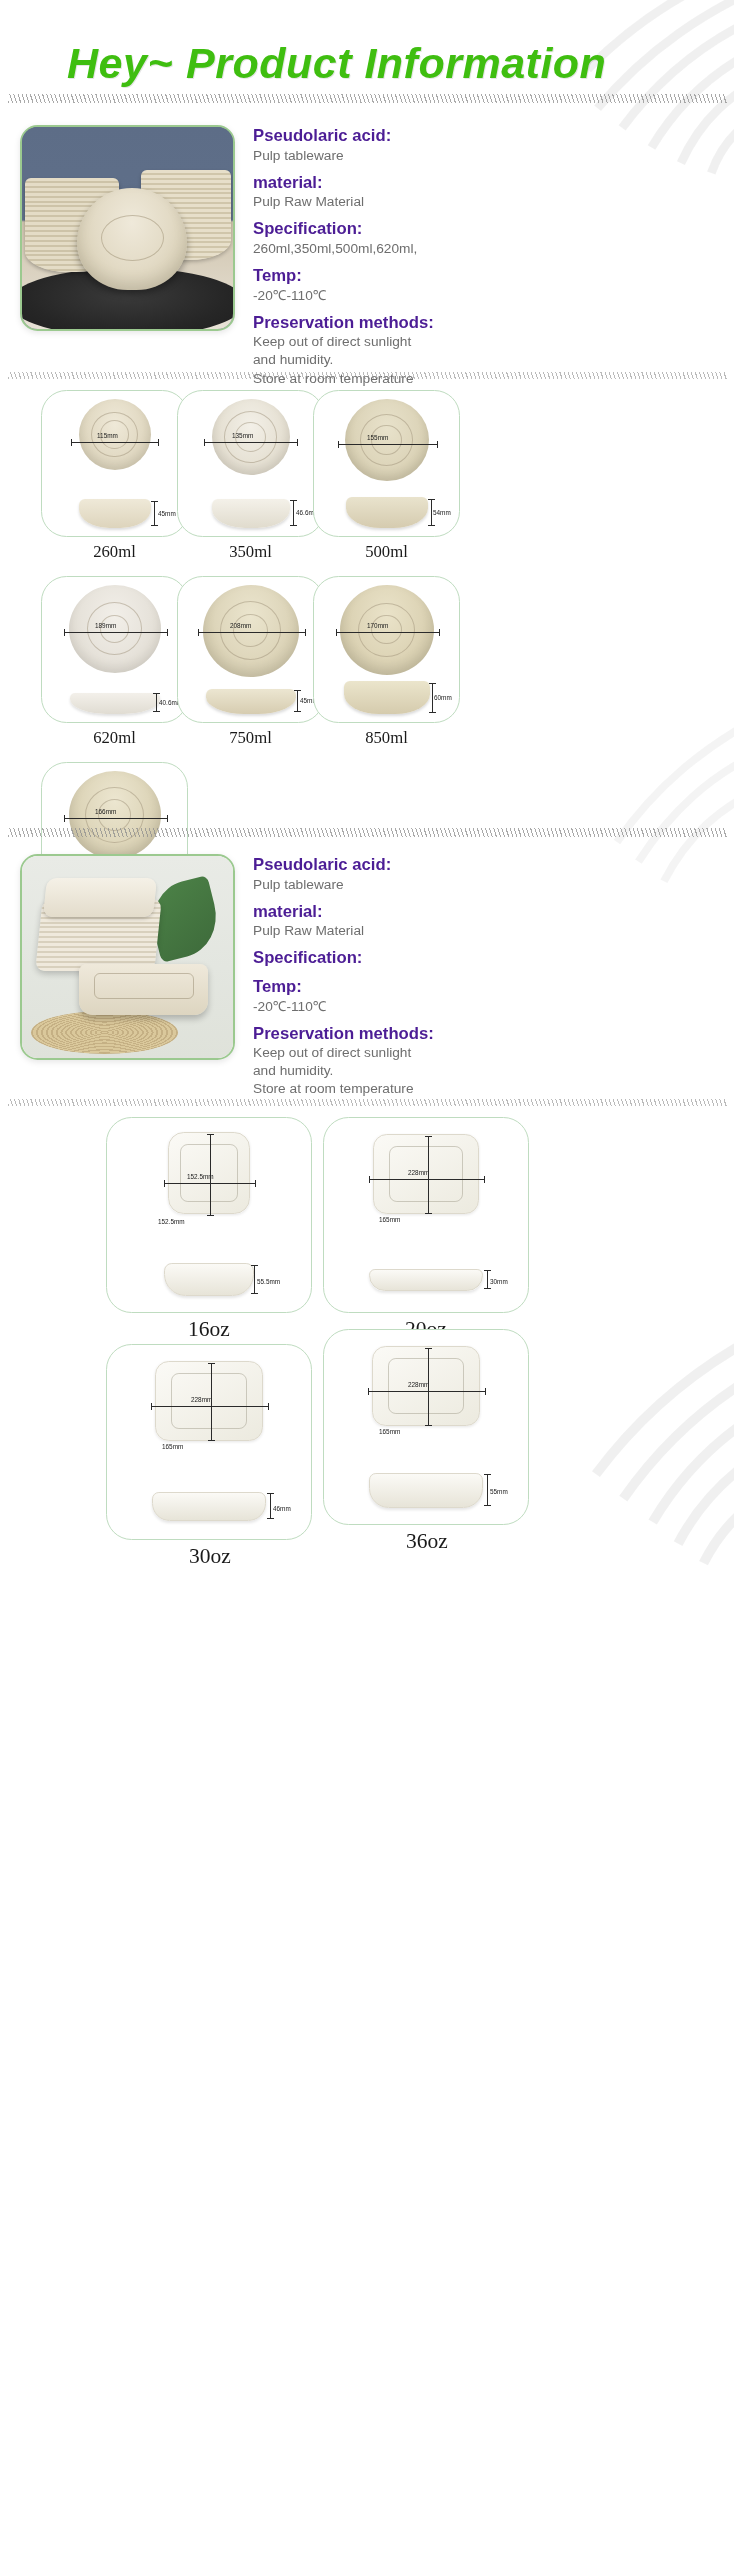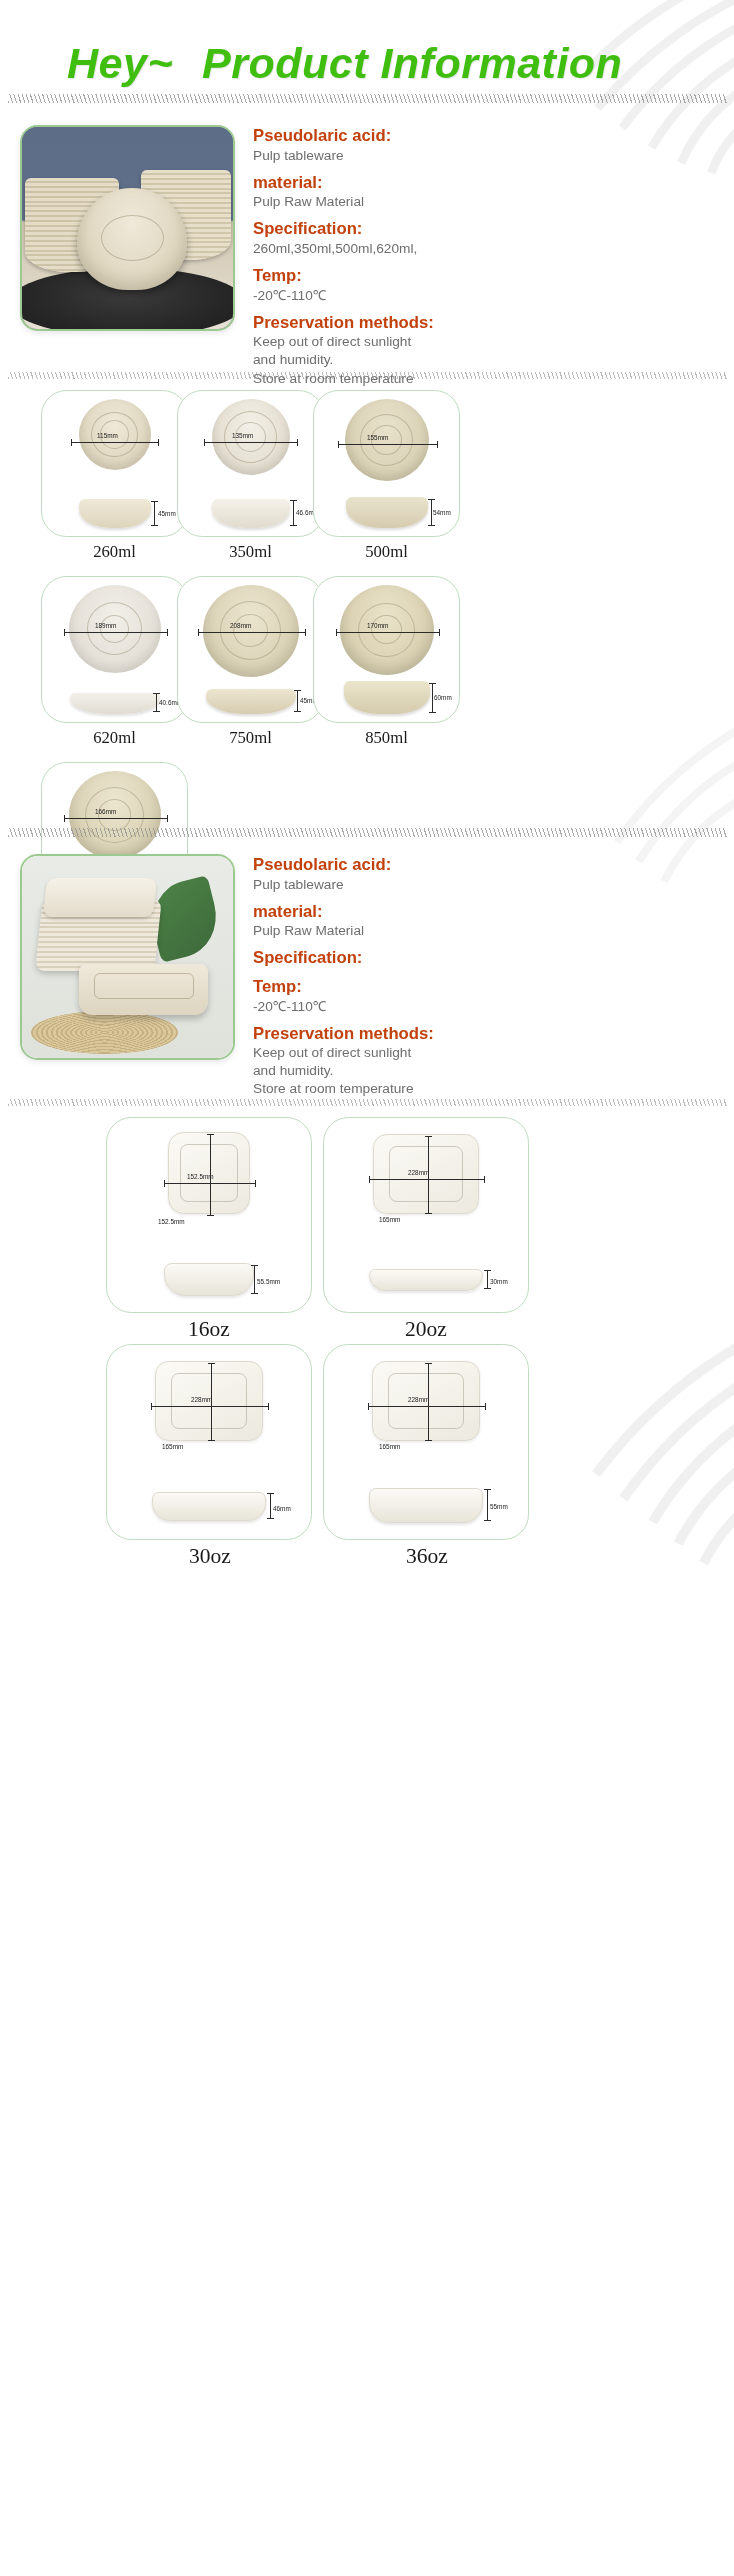--- a/index.html
+++ b/index.html
@@ -14,21 +14,21 @@
   .palm svg { display:block; }
 
   
   .header { position:absolute; left:0; top:39px; width:735px; height:73px; }
   .header-title {
     position:absolute; left:67px; top:0; white-space:pre;
     font-size:43px; font-weight:bold; font-style:italic;
     color:#3fbe10; letter-spacing:0.5px;
     text-shadow:1px 1px 0 rgba(0,0,0,.10);
   }
-  .header-title .sub { margin-left:29px; }
+  .header-title .sub { margin-left:13px; }
 
   
   .hatch {
     position:absolute; left:7.8px; width:719px; height:8.8px;
     background:repeating-linear-gradient(72deg,#8d8d8d 0 1px,rgba(255,255,255,0) 1px 3.9px);
     opacity:.75;
   }
   .hatch.thin { height:6.9px; opacity:.6; }
 
   
@@ -64,21 +64,21 @@
     border-radius:50% 50% 46% 46%/54% 54% 46% 46%;
     box-shadow:0 3.9px 7.8px rgba(0,0,0,.33), inset 0 -7.8px 13.7px rgba(0,0,0,.10);
   }
   .intro-photo .bowl:after{
     content:""; position:absolute; left:22%; top:26%; width:56%; height:44%;
     border:1px solid rgba(160,148,120,.55); border-radius:50%;
   }
 
   .intro-text { position:absolute; left:253px; top:0; width:460px; }
   .spec-h {
-    font-size:16.7px; font-weight:bold; color:#c2410c; line-height:1.30;
+    font-size:16.7px; font-weight:bold; color:#4c1d95; line-height:1.30;
     margin-top:6.9px;
   }
   .spec-h:first-child { margin-top:0; }
   .spec-v { font-size:13.7px; color:#6e6e6e; line-height:1.32; }
 
   
   .grid { position:absolute; left:0; width:735px; }
   .card {
     position:absolute; width:147px;
     text-align:center;
@@ -439,21 +439,21 @@
         <div class="dim-v" style="left:104px; top:17.6px; height:78px;"></div>
         <div class="dim-t" style="left:55px; top:98px;">165mm</div>
 
         <div class="tray-side" style="bottom:17.6px; width:114px; height:29px; border-radius:6.9px 6.9px 17.6px 17.6px;"></div>
         <div class="dim-v" style="left:163px; bottom:19.6px; height:26.4px;"></div>
         <div class="dim-t" style="left:166px; bottom:27.4px;">46mm</div>
       </div>
       <div class="card-label" style="font-size:21.5px; margin-top:3.9px;">30oz</div>
     </div>
 
-    <div class="card" style="left:323px; top:227px; width:208px;">
+    <div class="card" style="left:323px; top:212px; width:208px;">
       <div class="card-box" style="width:206px; height:196px;">
         <div class="tray-top" style="top:15.7px; width:108px; height:80px; border-radius:13.7px;">
           <div class="inner"></div>
         </div>
         <div class="dim-h" style="left:44px; top:61px; width:118px;"></div>
         <div class="dim-t" style="left:84px; top:51px;">228mm</div>
         <div class="dim-v" style="left:104px; top:17.6px; height:78px;"></div>
         <div class="dim-t" style="left:55px; top:98px;">165mm</div>
 
         <div class="tray-side" style="bottom:15.7px; width:114px; height:35px; border-radius:6.9px 6.9px 19.6px 19.6px;"></div>

